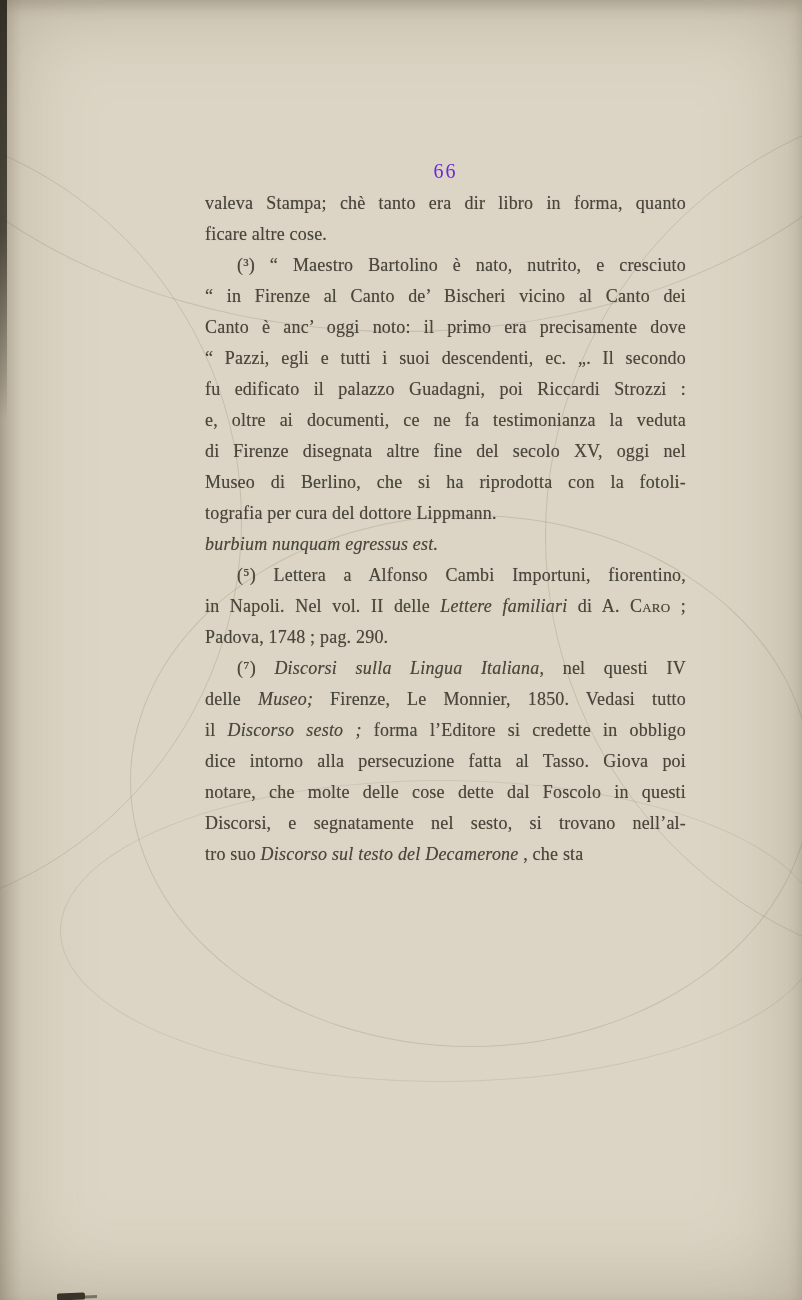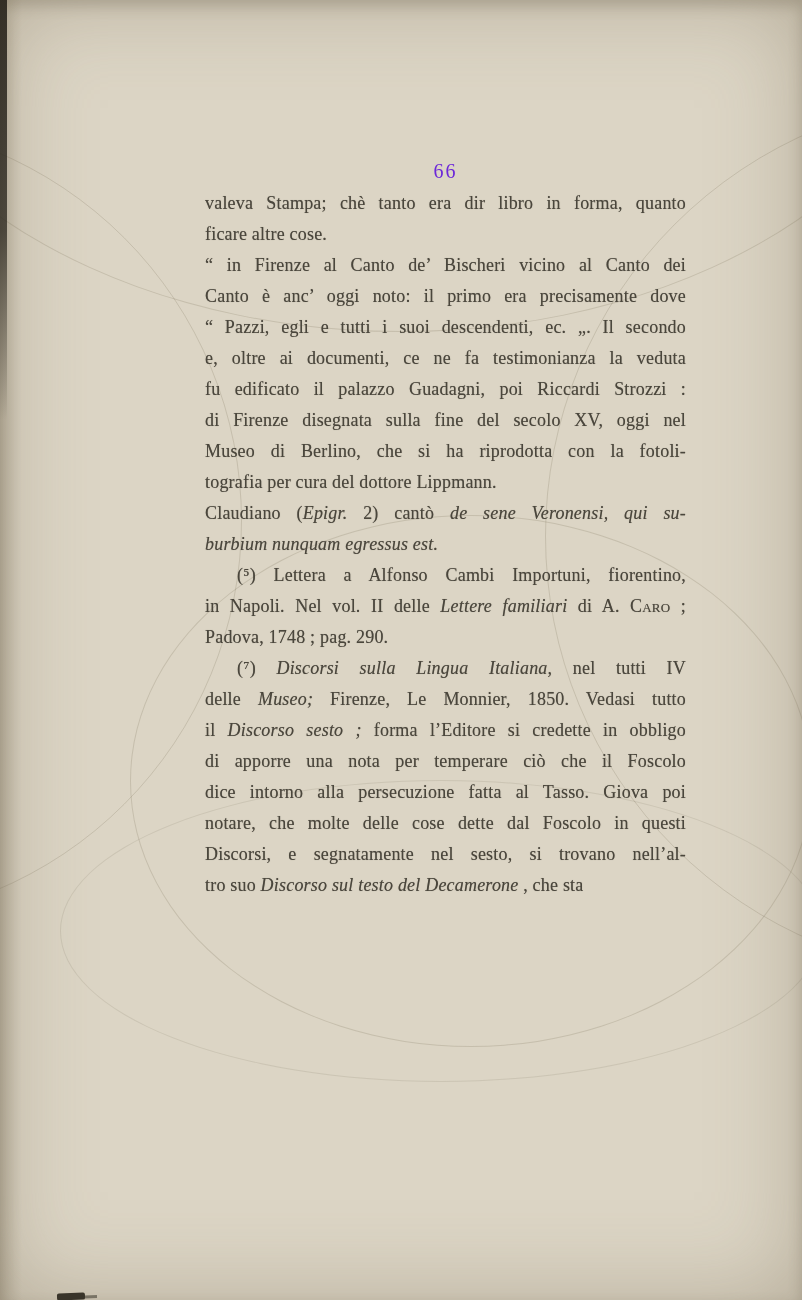--- a/index.html
+++ b/index.html
@@ -81,42 +81,41 @@
   <div class="bottom-mark"></div>
 
   <div class="page-number">66</div>
 
   <div class="text-block">
       <div class="para">
         <div class="line"><span class="seg r">valeva Stampa; chè tanto era dir libro in forma, quanto</span></div>
         <div class="line last"><span class="seg r">ficare altre cose.</span></div>
       </div>
       <div class="para">
+        <div class="line indent"><span class="seg r">(³) “ Maestro Bartolino è nato, nutrito, e cresciuto</span></div>
         <div class="line"><span class="seg r">“ in Firenze al Canto de’ Bischeri vicino al Canto dei</span></div>
         <div class="line"><span class="seg r">Canto è anc’ oggi noto: il primo era precisamente dove</span></div>
         <div class="line"><span class="seg r">“ Pazzi, egli e tutti i suoi descendenti, ec. „. Il secondo</span></div>
+        <div class="line"><span class="seg r">fu edificato il palazzo Guadagni, poi Riccardi Strozzi :</span></div>
         <div class="line"><span class="seg r">e, oltre ai documenti, ce ne fa testimonianza la veduta</span></div>
-        <div class="line"><span class="seg r">fu edificato il palazzo Guadagni, poi Riccardi Strozzi :</span></div>
-        <div class="line"><span class="seg r">di Firenze disegnata sulla fine del secolo XV, oggi nel</span></div>
+        <div class="line"><span class="seg r">di Firenze disegnata altre fine del secolo XV, oggi nel</span></div>
         <div class="line"><span class="seg r">Museo di Berlino, che si ha riprodotta con la fotoli-</span></div>
         <div class="line last"><span class="seg r">tografia per cura del dottore Lippmann.</span></div>
       </div>
       <div class="para">
-        <div class="line"><span class="seg r">Claudiano (</span><span class="seg i">Epigr.</span><span class="seg r"> 2) cantò </span><span class="seg i">de sene  Veronensi, qui su-</span></div>
         <div class="line last"><span class="seg i">burbium nunquam egressus est.</span></div>
       </div>
       <div class="para">
         <div class="line indent"><span class="seg r">(⁵) Lettera a Alfonso Cambi Importuni, fiorentino,</span></div>
         <div class="line"><span class="seg r">in Napoli. Nel vol. II delle </span><span class="seg i">Lettere familiari</span><span class="seg r"> di A. </span><span class="seg sc">Caro</span><span class="seg r"> ;</span></div>
         <div class="line last"><span class="seg r">Padova, 1748 ; pag. 290.</span></div>
       </div>
       <div class="para">
-        <div class="line indent"><span class="seg r">(⁷) </span><span class="seg i">Discorsi sulla Lingua Italiana,</span><span class="seg r"> nel tutti IV</span></div>
+        <div class="line indent"><span class="seg r">(⁷) </span><span class="seg i">Discorsi sulla Lingua Italiana,</span><span class="seg r"> nel questi IV</span></div>
         <div class="line"><span class="seg r">delle </span><span class="seg i">Museo;</span><span class="seg r"> Firenze, Le Monnier, 1850. Vedasi tutto</span></div>
         <div class="line"><span class="seg r">il </span><span class="seg i">Discorso sesto ;</span><span class="seg r"> forma l’Editore si credette in obbligo</span></div>
-        <div class="line"><span class="seg r">di apporre una nota per temperare ciò che il Foscolo</span></div>
         <div class="line"><span class="seg r">dice intorno alla persecuzione fatta al Tasso. Giova poi</span></div>
         <div class="line"><span class="seg r">notare, che molte delle cose dette dal Foscolo in questi</span></div>
         <div class="line"><span class="seg r">Discorsi, e segnatamente nel sesto, si trovano nell’al-</span></div>
         <div class="line last"><span class="seg r">tro suo </span><span class="seg i">Discorso sul testo del Decamerone</span><span class="seg r"> , che sta</span></div>
       </div>
     </div>
 </div>
 
 </body></html>

